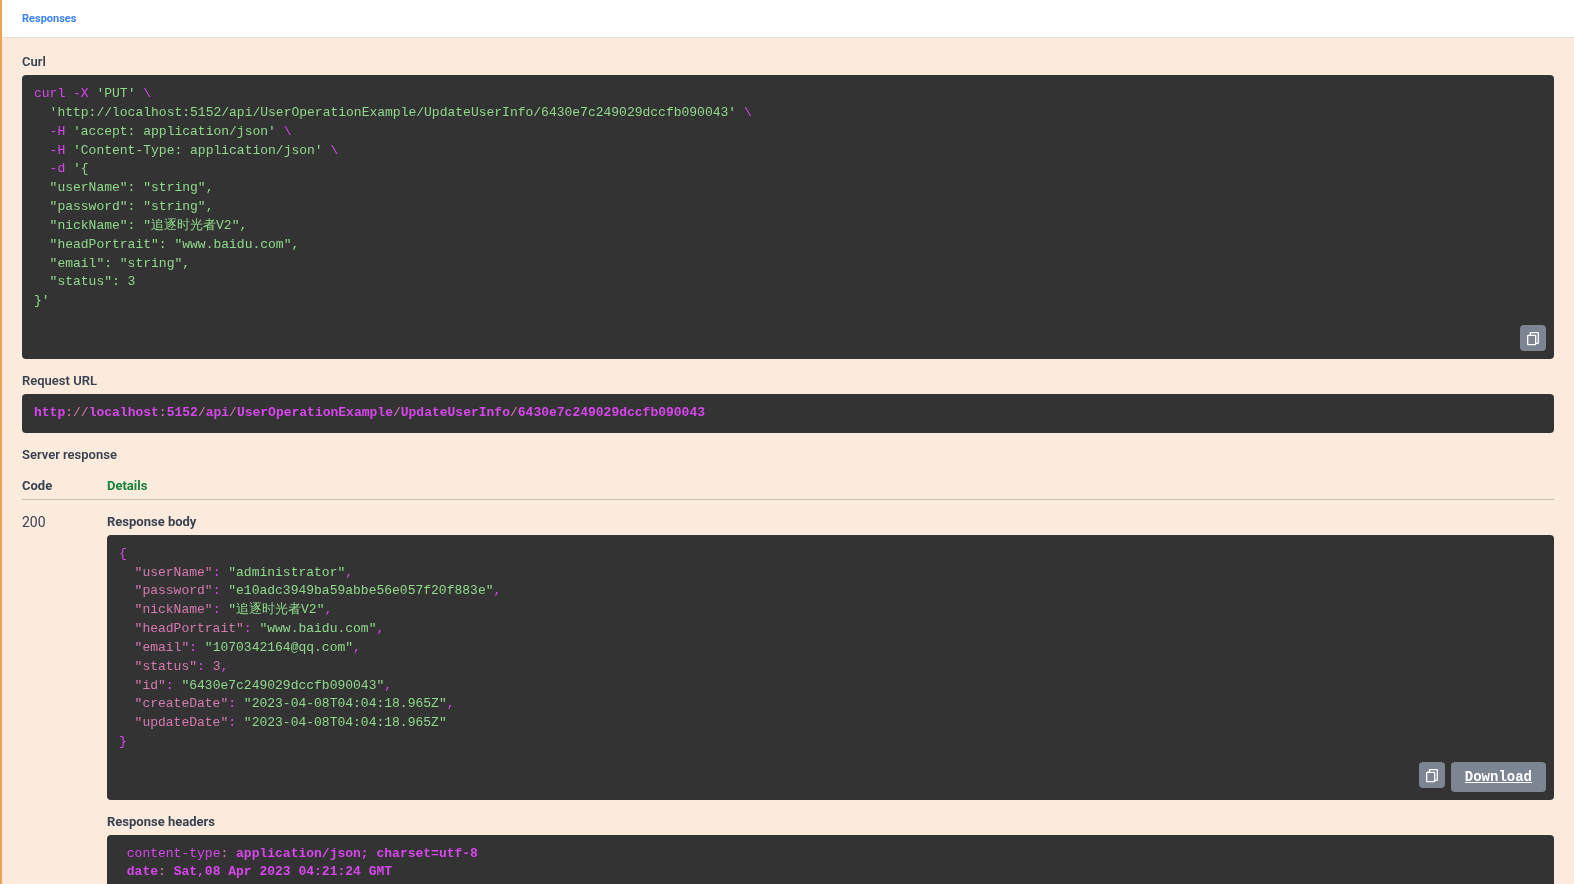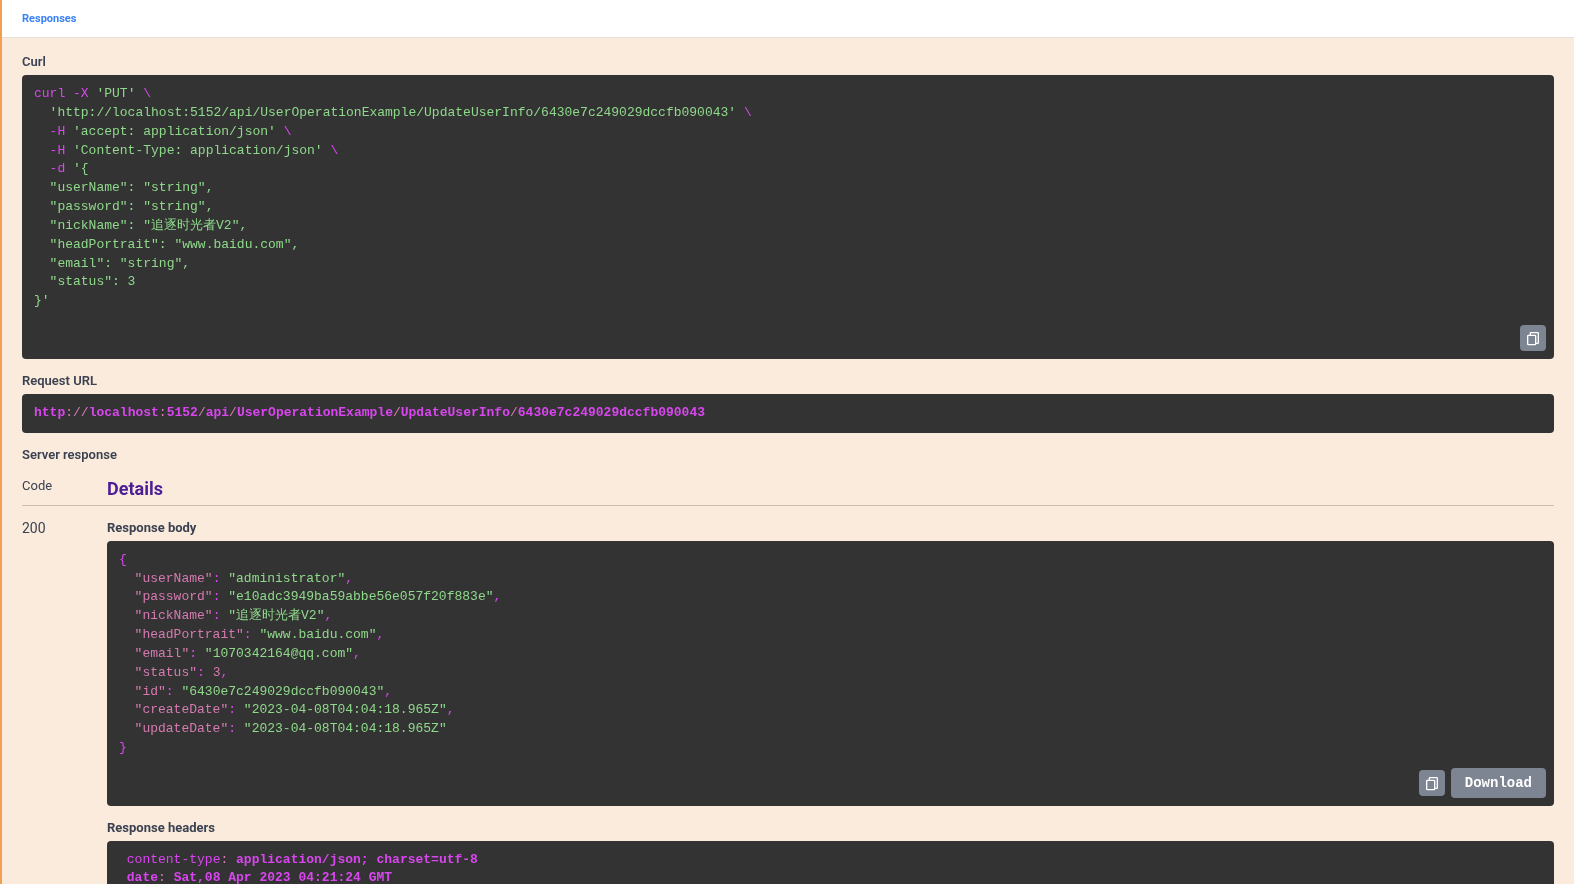--- a/index.html
+++ b/index.html
@@ -44,22 +44,22 @@
     white-space: pre;
     overflow-x: auto;
     position: relative;
   }
   .table-head {
     display: flex;
     border-bottom: 1px solid #c8bfb0;
     padding: 10px 0 6px 0;
     margin-top: 6px;
   }
-  .col-code { width: 85px; font-weight: 400; font-size: 13px; color: #3b4151; }
-  .col-details { flex: 1; font-weight: 700; font-size: 18px; color: #4c1d95; }
+  .col-code { width: 85px; font-weight: 700; font-size: 13px; color: #3b4151; }
+  .col-details { flex: 1; font-weight: 700; font-size: 13px; color: #15803d; }
   .row { display: flex; padding-top: 14px; }
   .row .status { width: 85px; font-size: 14px; color: #3b4151; }
   .row .body { flex: 1; }
   .sublabel {
     font-size: 13px;
     font-weight: 700;
     color: #3b4151;
     margin-bottom: 6px;
   }
   
@@ -83,21 +83,21 @@
     display: flex;
     align-items: center;
     justify-content: center;
   }
   .btn-row {
     position: absolute;
     right: 8px;
     bottom: 8px;
     display: flex;
     gap: 6px;
-    align-items: center;
+    text-decoration: underline;
   }
   .btn-row .copy-btn { position: static; }
   .download-btn {
     height: 30px;
     padding: 0 14px;
     font-size: 14px;
     font-weight: 600;
   }
   .clip-icon { width: 16px; height: 16px; }
 </style>

